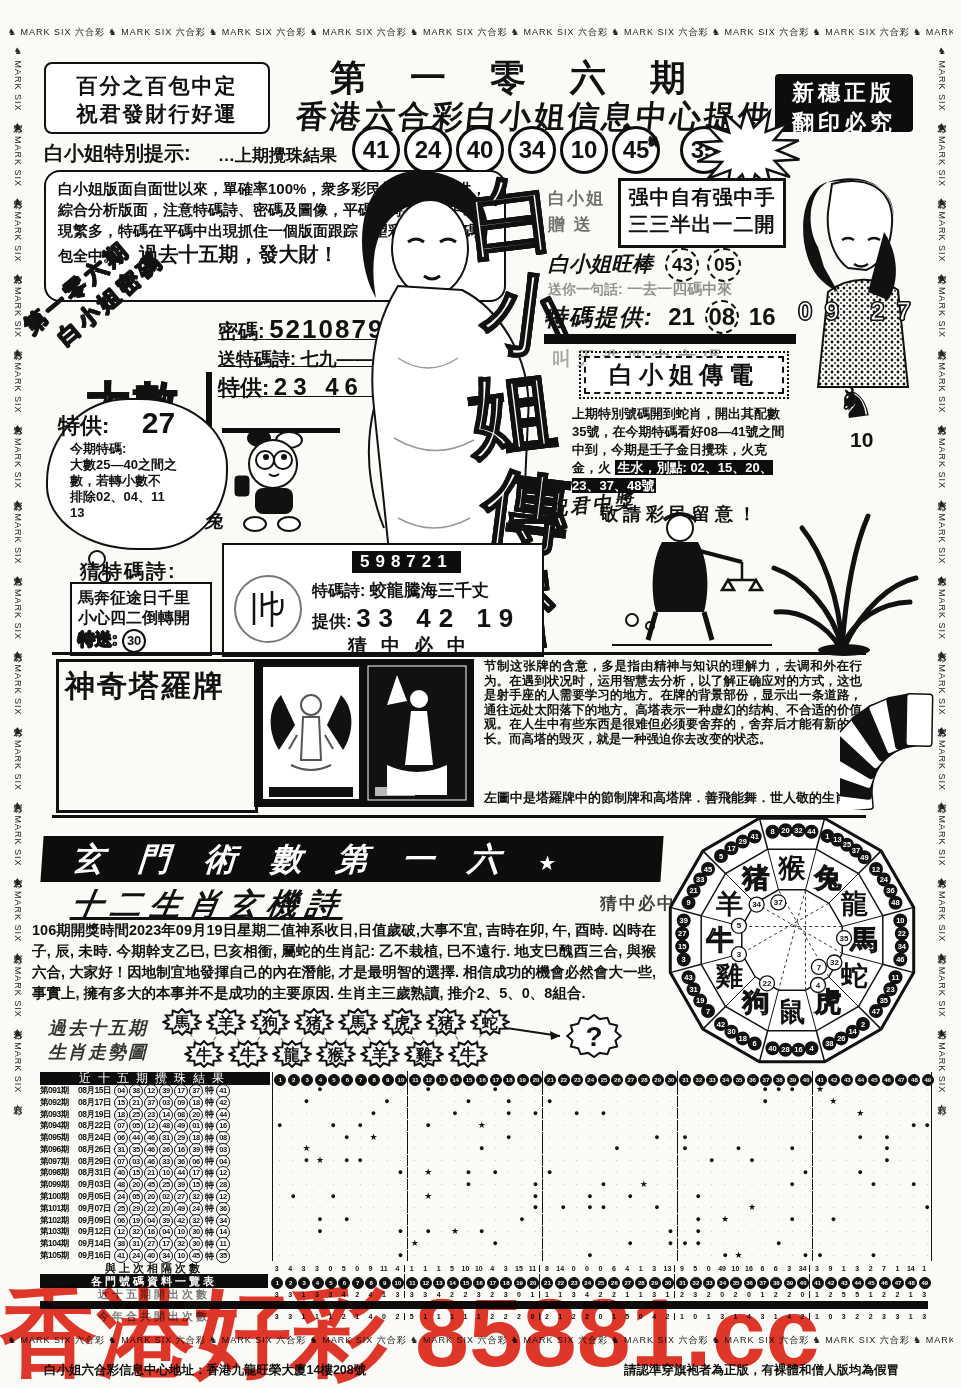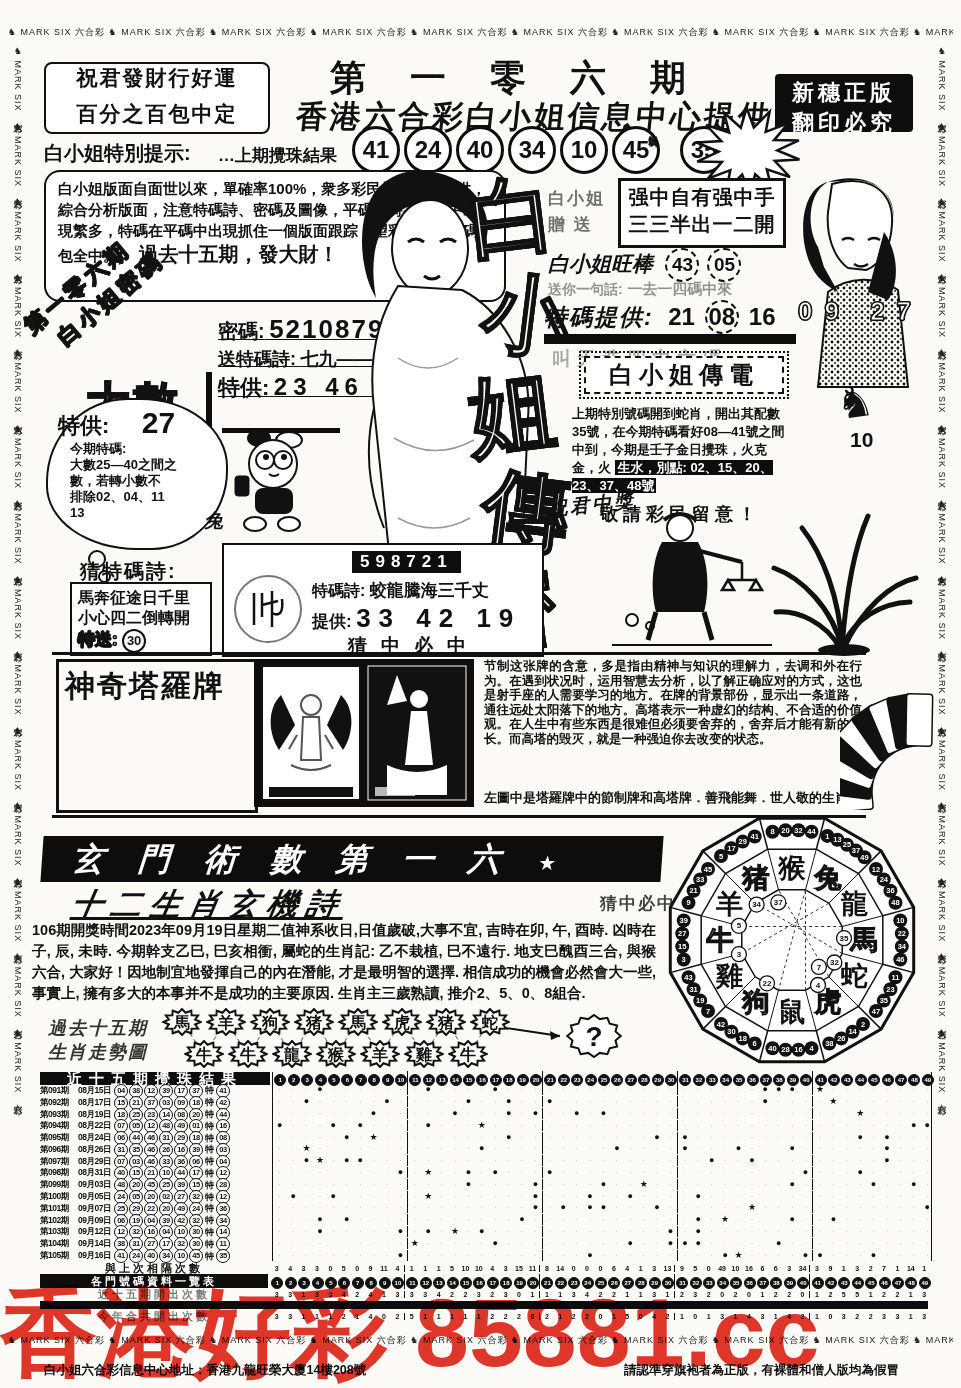--- a/index.html
+++ b/index.html
@@ -49,22 +49,22 @@
 <body>
 
 <div id="page">
 
   <div id="bTop" class="abs strip" style="left:8px;top:26px;width:945px;height:16px;"> ♞ MARK SIX 六合彩     ♞ MARK SIX 六合彩     ♞ MARK SIX 六合彩     ♞ MARK SIX 六合彩     ♞ MARK SIX 六合彩     ♞ MARK SIX 六合彩     ♞ MARK SIX 六合彩     ♞ MARK SIX 六合彩     ♞ MARK SIX 六合彩     ♞ MARK SIX 六合彩    </div>
   <div id="bBottom" class="abs strip" style="left:8px;top:1334px;width:945px;height:16px;"> ♞ MARK SIX 六合彩     ♞ MARK SIX 六合彩     ♞ MARK SIX 六合彩     ♞ MARK SIX 六合彩     ♞ MARK SIX 六合彩     ♞ MARK SIX 六合彩     ♞ MARK SIX 六合彩     ♞ MARK SIX 六合彩     ♞ MARK SIX 六合彩     ♞ MARK SIX 六合彩    </div>
   <div id="bLeft" class="abs strip vert" style="left:8px;top:46px;width:16px;height:1284px;"> ♞ MARK SIX 六合彩     ♞ MARK SIX 六合彩     ♞ MARK SIX 六合彩     ♞ MARK SIX 六合彩     ♞ MARK SIX 六合彩     ♞ MARK SIX 六合彩     ♞ MARK SIX 六合彩     ♞ MARK SIX 六合彩     ♞ MARK SIX 六合彩     ♞ MARK SIX 六合彩     ♞ MARK SIX 六合彩     ♞ MARK SIX 六合彩     ♞ MARK SIX 六合彩     ♞ MARK SIX 六合彩    </div>
   <div id="bRight" class="abs strip vert" style="left:932px;top:46px;width:16px;height:1284px;"> ♞ MARK SIX 六合彩     ♞ MARK SIX 六合彩     ♞ MARK SIX 六合彩     ♞ MARK SIX 六合彩     ♞ MARK SIX 六合彩     ♞ MARK SIX 六合彩     ♞ MARK SIX 六合彩     ♞ MARK SIX 六合彩     ♞ MARK SIX 六合彩     ♞ MARK SIX 六合彩     ♞ MARK SIX 六合彩     ♞ MARK SIX 六合彩     ♞ MARK SIX 六合彩     ♞ MARK SIX 六合彩    </div>
 
   <div class="abs roundbox ctr" style="left:44px;top:62px;width:222px;height:68px;border-radius:8px;">
+    <div class="b" style="font-size:21px;margin-top:8px;letter-spacing:2px;">百分之百包中定</div>
     <div class="b" style="font-size:21px;letter-spacing:2px;">祝君發財行好運</div>
-    <div class="b" style="font-size:21px;margin-top:8px;letter-spacing:2px;">百分之百包中定</div>
   </div>
   <div class="abs b" style="left:330px;top:54px;font-size:36px;letter-spacing:44px;white-space:nowrap;">第一零六期</div>
   <div class="abs b" style="left:296px;top:96px;font-size:31px;letter-spacing:3px;transform:skewX(-6deg);white-space:nowrap;font-weight:900;">香港六合彩白小姐信息中心提供</div>
   <div class="abs blackbox ctr" style="left:775px;top:58px;width:138px;height:58px;border-radius:4px;margin-top:16px;">
     <div class="b" style="font-size:22px;letter-spacing:4px;margin-top:4px;">新穗正版</div>
     <div class="b" style="font-size:22px;letter-spacing:4px;">翻印必究</div>
   </div>
   <div class="abs b" style="left:44px;top:140px;font-size:20px;">白小姐特別提示:</div>
   <div class="abs b" style="left:218px;top:144px;font-size:17px;">…上期攪珠結果</div>
   <div id="balls" class="abs" style="left:352px;top:126px;white-space:nowrap;"><span class="ball">41</span><span class="ball">24</span><span class="ball">40</span><span class="ball">34</span><span class="ball">10</span><span class="ball">45</span><span class="ball sp" style="margin-left:16px;">35</span></div>
@@ -568,21 +568,21 @@
           <polygon points="38.6,14.0 33.1,16.5 36.1,20.5 29.6,20.7 29.3,25.3 23.5,23.2 20.0,27.0 16.5,23.2 10.7,25.3 10.4,20.7 3.9,20.5 6.9,16.5 1.4,14.0 6.9,11.5 3.9,7.5 10.4,7.3 10.7,2.7 16.5,4.8 20.0,1.0 23.5,4.8 29.3,2.7 29.6,7.3 36.1,7.5 33.1,11.5" fill="#fff" stroke="#111" stroke-width="2"></polygon>
           <text x="20" y="19.759999999999998" text-anchor="middle" font-size="16" font-weight="bold" fill="#111">牛</text>
         </svg></div>
       <div class="badge" style="left: 404px; top: 8px;"><svg width="56" height="44" viewBox="0 0 56 44">
           <polygon points="54.7,22.0 49.5,26.5 51.1,32.5 43.7,34.4 41.4,40.2 33.8,38.9 28.0,43.0 22.2,38.9 14.6,40.2 12.3,34.4 4.9,32.5 6.5,26.5 1.3,22.0 6.5,17.5 4.9,11.5 12.3,9.6 14.6,3.8 22.2,5.1 28.0,1.0 33.8,5.1 41.4,3.8 43.7,9.6 51.1,11.5 49.5,17.5" fill="#fff" stroke="#111" stroke-width="2"></polygon>
           <text x="28" y="32.08" text-anchor="middle" font-size="28" font-weight="bold" fill="#111">?</text>
         </svg></div>
     </div>
 
   <div class="abs" style="left:40px;top:1072px;width:230px;">
-    <div class="blackbox ctr" style="height:13px;font-size:15px;font-weight:bold;letter-spacing:7px;line-height:13px;">近十五期攪珠結果</div>
+    <div class="blackbox ctr" style="height:13px;font-size:12px;font-weight:normal;letter-spacing:7px;line-height:13px;">近十五期攪珠結果</div>
     <div id="resRows">
         <div class="rrow">
           <span class="rp">第091期</span>
           <span class="rd">08月15日</span>
           <span class="num-circ">04</span>
           <span class="num-circ">38</span>
           <span class="num-circ">12</span>
           <span class="num-circ">39</span>
           <span class="num-circ">17</span>
           <span class="num-circ">37</span>

